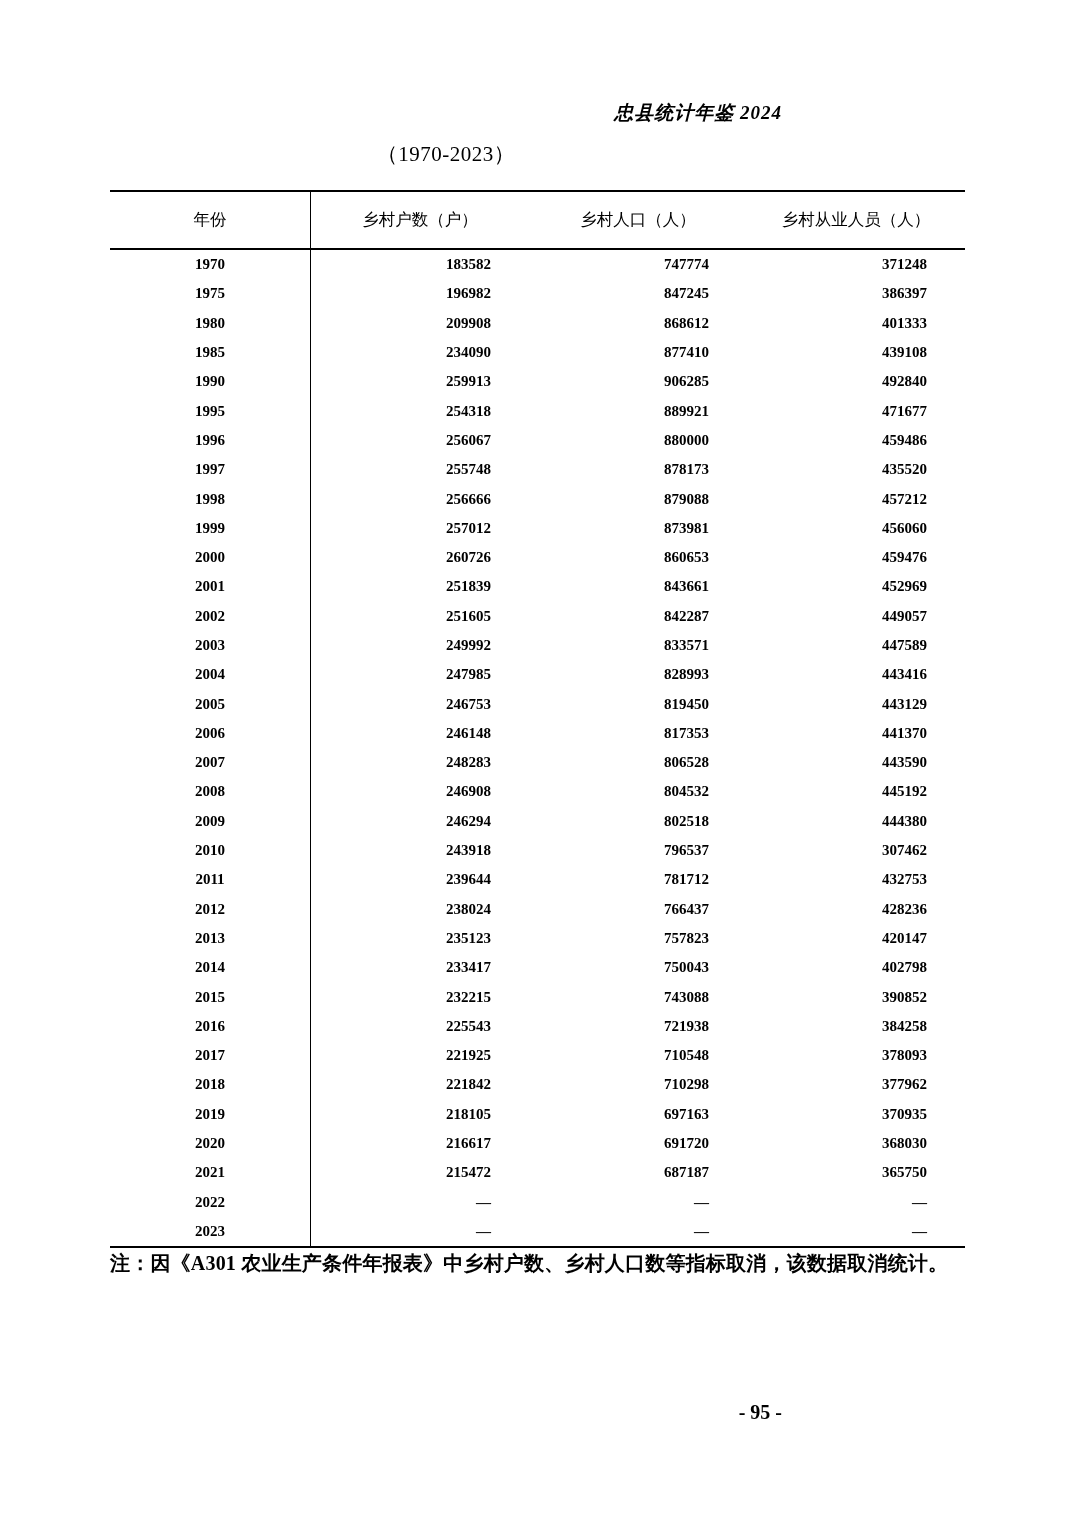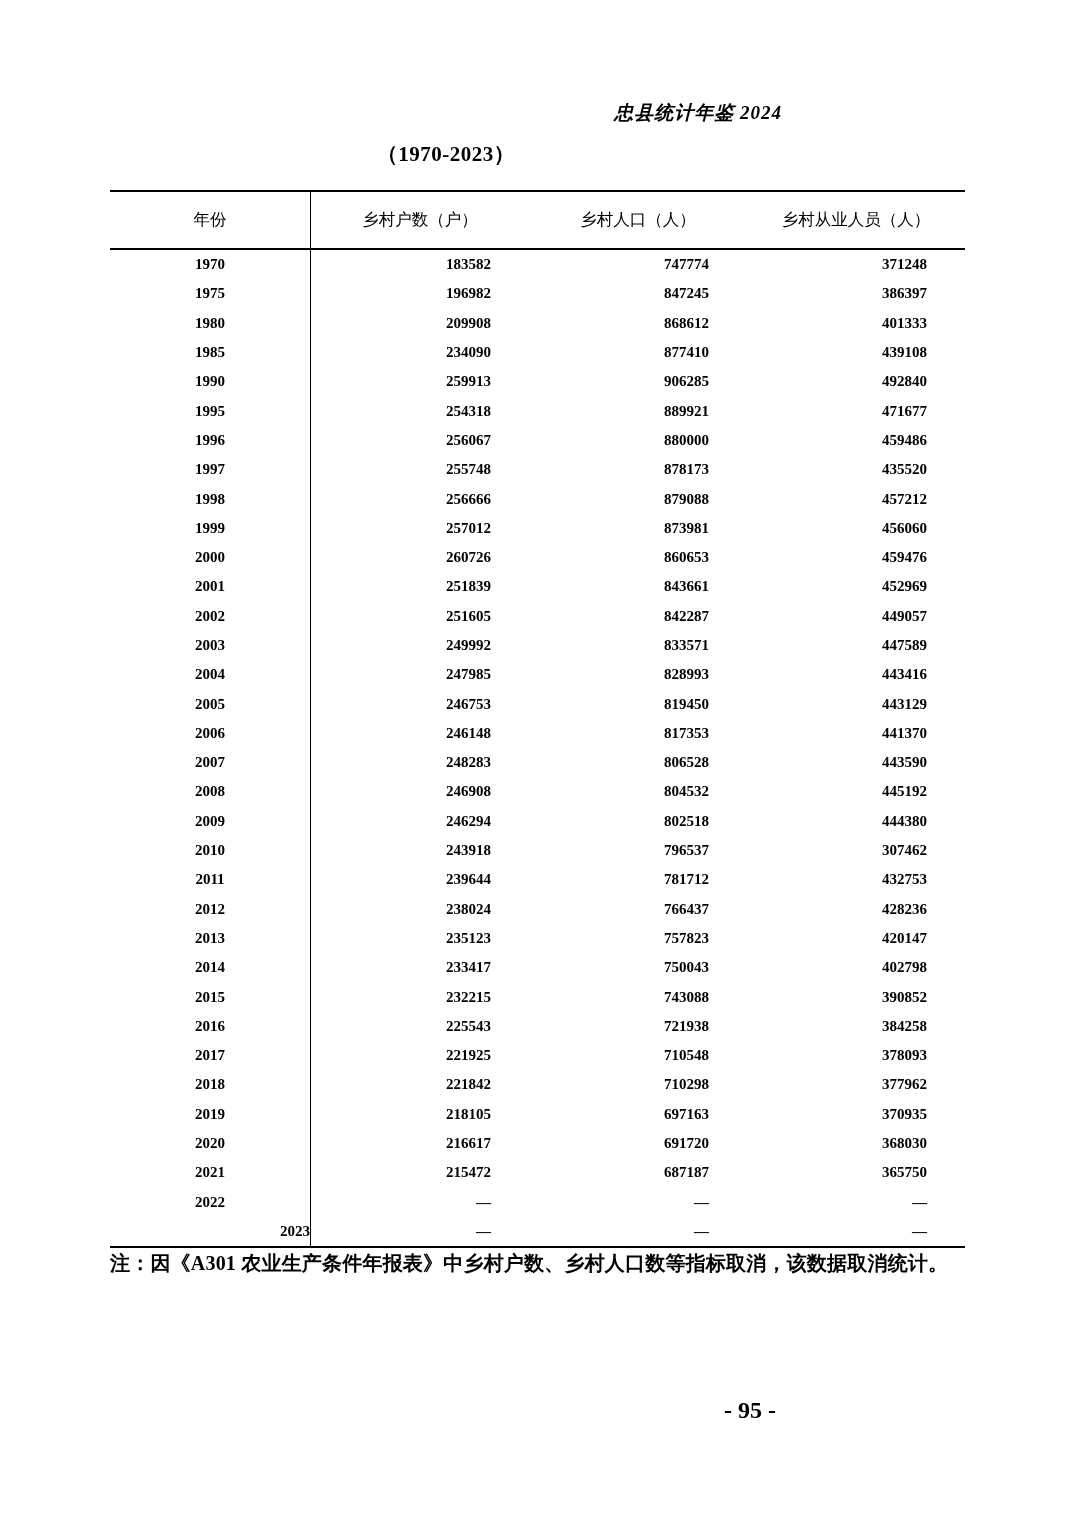--- a/index.html
+++ b/index.html
@@ -36,21 +36,21 @@
     font-weight: bold;
     margin-top: 30px;
     letter-spacing: 2px;
   }
   .title .code {
     margin-right: 18px;
   }
   .subtitle {
     text-align: center;
     font-size: 21px;
-    font-weight: bold;
+    font-weight: normal;
     margin-top: 14px;
     letter-spacing: 0.5px;
   }
   table.data {
     width: 854px;
     border-collapse: collapse;
     margin-top: 22px;
     table-layout: fixed;
   }
   table.data th, table.data td {
@@ -82,35 +82,34 @@
   tbody td.year {
     text-align: center;
     border-right: 1.5px solid #000;
   }
   tbody td.num {
     text-align: right;
     padding-right: 38px;
   }
   tbody tr:last-child td {
     border-bottom: 2.5px solid #000;
-    text-align: right;
   }
   .note {
     width: 854px;
     margin-top: 0;
     font-size: 20px;
     line-height: 1.5;
     letter-spacing: 0.2px;
     font-weight: bold;
   }
   .pagenum {
     position: absolute;
-    right: 116px;
+    right: 110px;
     bottom: 96px;
-    font-size: 24px;
+    font-size: 20px;
     font-weight: bold;
   }
 </style>
 </head>
 <body>
 
 <div class="page">
 
   <div class="header-line">忠县统计年鉴 2024</div>
 

